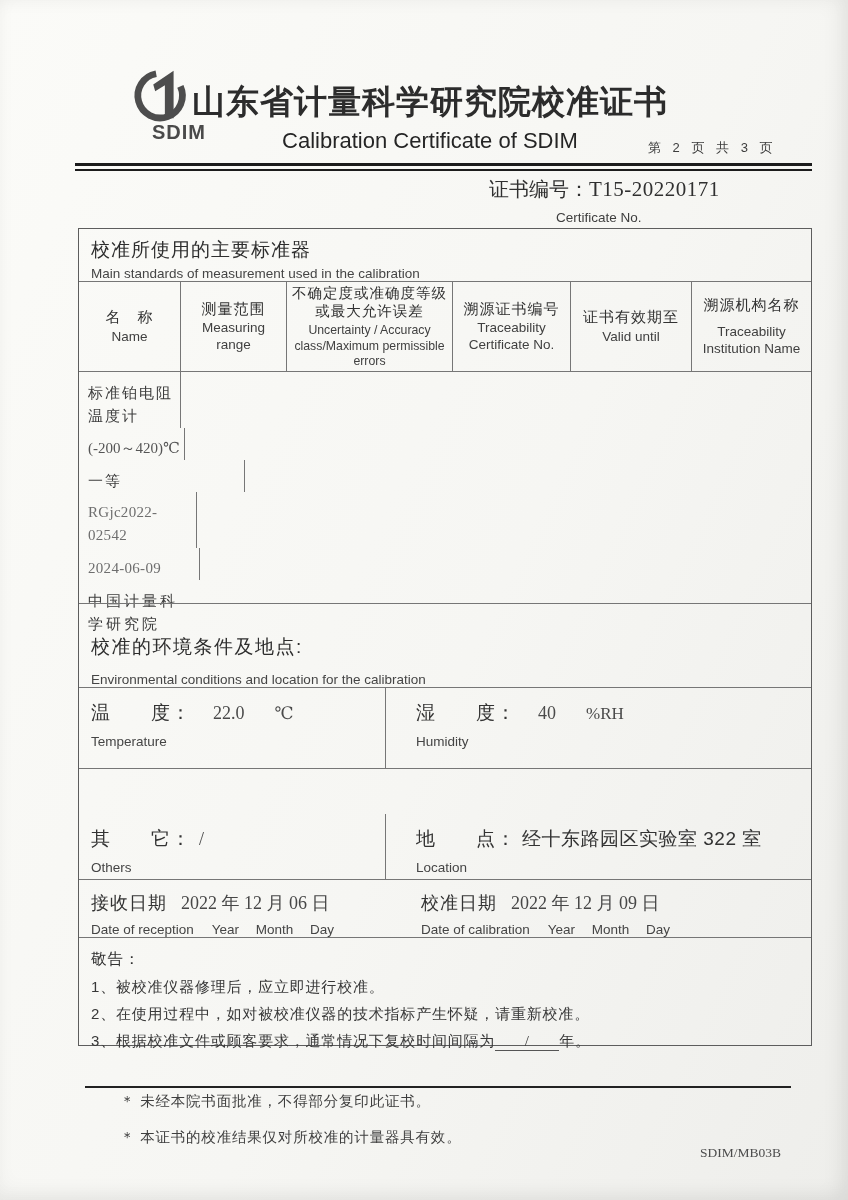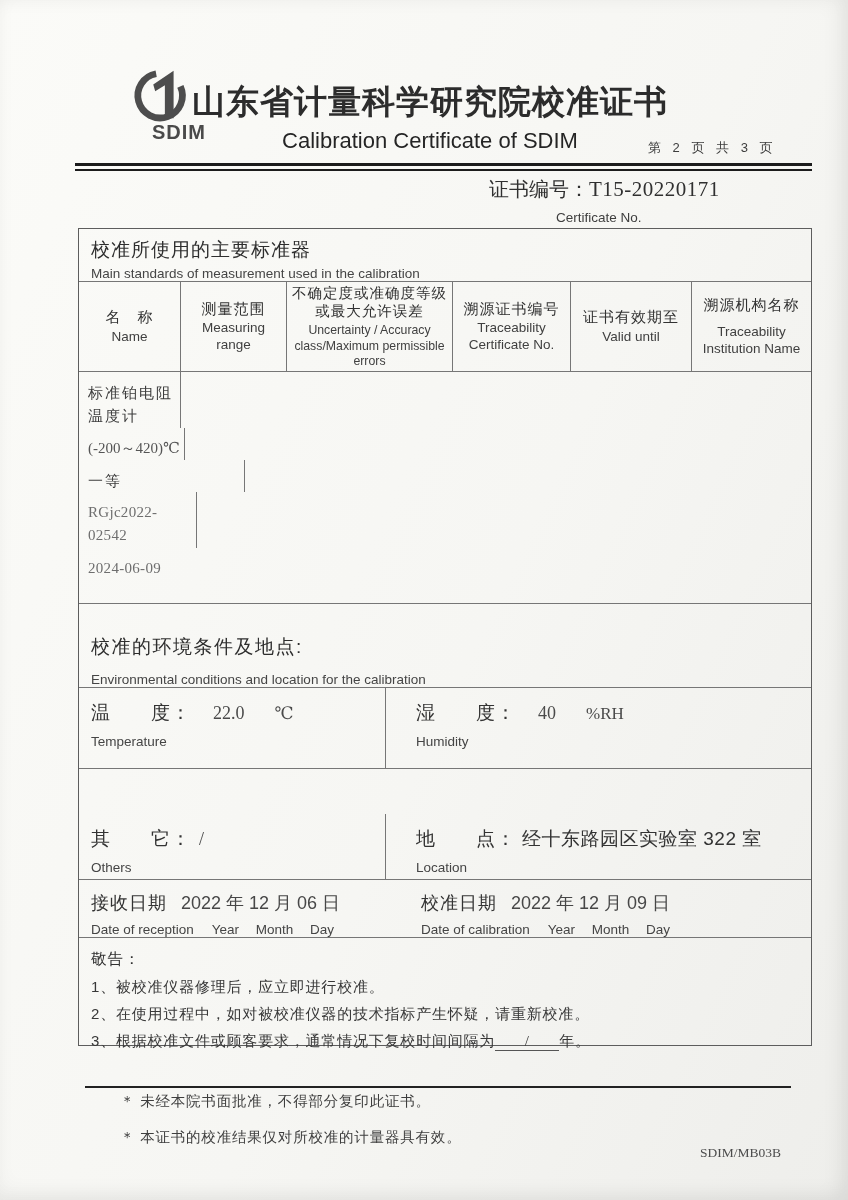--- a/index.html
+++ b/index.html
@@ -78,21 +78,21 @@
   .env-val { font-family:"Liberation Serif","DejaVu Serif",serif; font-size:18px; color:#4a4a4a; margin-left:22px; }
   .env-unit { font-family:"Liberation Serif","DejaVu Serif",serif; font-size:17px; color:#4a4a4a; margin-left:30px; }
   .env-en { font-size:13.5px; color:#454545; margin-top:8px; }
   .loc-val { font-size:19px; margin-left:6px; letter-spacing:0.5px; }
 
   .dates-row { height:73px; display:flex; padding:11px 0 0 12px; }
   .date-block { white-space:nowrap; }
   .date-block-l { width:330px; }
   .date-line { font-size:18px; color:#333333; }
   .date-label { letter-spacing:1px; }
-  .date-val { font-family:Liberation Sans, sans-serif; margin-left:14px; color:#474747; }
+  .date-val { font-family:Liberation Serif, serif; margin-left:14px; color:#474747; }
   .date-en { font-size:13.5px; color:#454545; margin-top:7px; }
   .date-units { margin-left:18px; word-spacing:13px; }
 
   .notice { flex:1; padding:11px 0 0 12px; }
   .notice-title { font-size:15.5px; color:#303030; letter-spacing:1px; }
   .notice-item { font-size:15px; color:#383838; letter-spacing:0.8px; margin-top:8px; white-space:nowrap; }
   .blank-slot { display:inline-block; width:64px; text-align:center; border-bottom:1px solid #555; font-family:"Liberation Serif",serif; }
 
   
   .footer-rule { position:absolute; left:85px; top:1086px; width:706px; border-top:2.5px solid #222222; }
@@ -159,20 +159,21 @@
           <div class="hen">Traceability Institution Name</div>
         </div>
       </div>
 
       <div class="std-row std-data sec" style="border-bottom:none;flex-direction:column;">
         <div class="std-cell c1 cjk-cell">标准铂电阻温度计</div>
         <div class="std-cell c2 range-cell">(-200～420)℃</div>
         <div class="std-cell c3 cjk-cell">一等</div>
         <div class="std-cell c4 val-cell">RGjc2022-02542</div>
         <div class="std-cell c5 val-cell">2024-06-09</div>
+        <div class="std-cell c6 cjk-cell" style="letter-spacing:3px;">中国计量科学研究院</div>
       </div>
     </div>
 
     <div class="sec sec-env-title" style="border-top:1px solid #767676;">
       <div class="sec-title-cn">校准的环境条件及地点:</div>
       <div class="sec-title-en">Environmental conditions and location for the calibration</div>
     </div>
 
     <div class="env-grid">
       <div class="env-row env-row-1">

